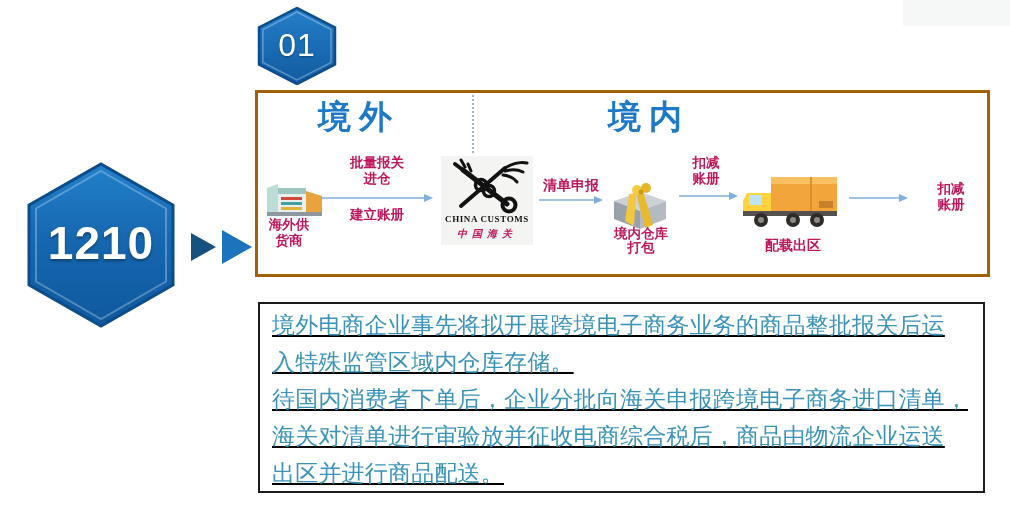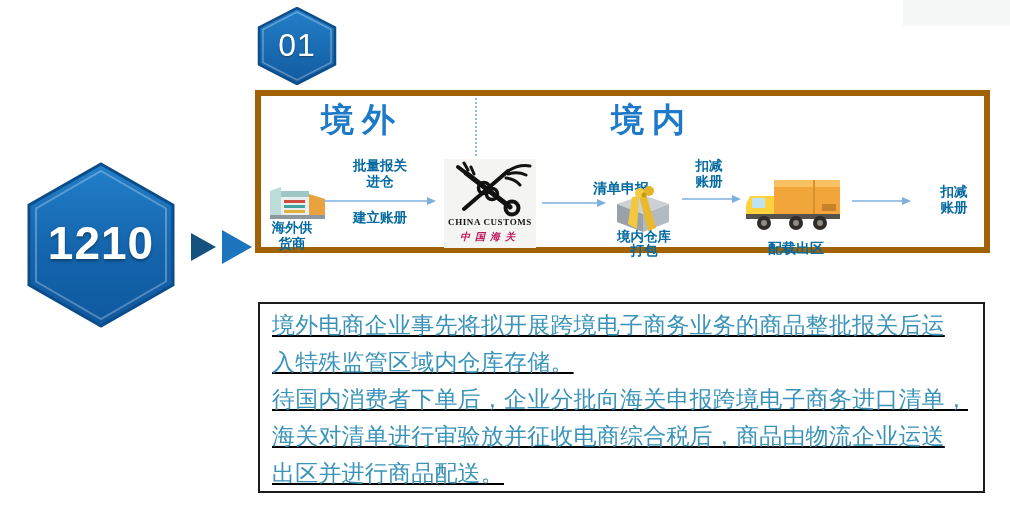--- a/index.html
+++ b/index.html
@@ -32,36 +32,36 @@
   .code-hex { left:27px; top:162px; width:148px; height:166px; }
   .code-hex .num {
     position:absolute; inset:0; display:flex; align-items:center; justify-content:center;
     color:#ffffff; font-size:46px; font-weight:bold; letter-spacing:1px;
     text-shadow:0 2px 3px rgba(0,0,0,.35); padding-bottom:4px;
   }
   .chevrons { left:191px; top:228px; width:62px; height:38px; }
 
   
   .process-panel {
-    left:255px; top:90px; width:735px; height:163px;
-    background:#ffffff; border:6px solid #a16207;
+    left:255px; top:90px; width:735px; height:187px;
+    background:#ffffff; border:3px solid #a16207;
   }
   .region-label {
     position:absolute; top:2px; width:160px; text-align:center;
     font-size:33px; font-weight:bold; color:#1e7ac9; letter-spacing:8px;
     white-space:nowrap;
   }
   .region-left  { left:21px; }
   .region-right { left:311px; }
   .region-divider {
     position:absolute; left:214px; top:2px; height:58px; width:0;
     border-left:2px dotted #8fb8e6;
   }
   .flow-label {
-    position:absolute; color:#0369a1; font-weight:bold; font-size:13.5px;
+    position:absolute; color:#be185d; font-weight:bold; font-size:13.5px;
     line-height:16px; text-align:center; white-space:pre-line;
   }
   .icon-abs { position:absolute; }
 
   .customs-logo {
     position:absolute; left:183px; top:63px; width:92px; height:89px;
     background:#f4f4f2; display:flex; flex-direction:column; align-items:center;
   }
   .customs-en {
     font-family:"Liberation Serif", serif; font-weight:bold; font-size:9px;
@@ -165,21 +165,21 @@
           <path d="M58,17 q9,1 14,7" stroke-width="3"></path>
           <circle cx="36" cy="27" r="5.5" stroke-width="3.5"></circle>
           <circle cx="44" cy="33" r="5.5" stroke-width="3.5"></circle>
         </g>
         <circle cx="40" cy="30" r="2.5" fill="#121212"></circle>
       </svg>
       <div class="customs-en">CHINA CUSTOMS</div>
       <div class="customs-cn">中国海关</div>
     </div>
 
-    <div class="flow-label" style="left:277px;top:84px;width:72px;font-size:14px;margin-left:47px;">清单申报</div>
+    <div class="flow-label" style="left:277px;top:84px;width:72px;font-size:14px;">清单申报</div>
     <svg class="icon-abs" style="left:281px;top:102px;" width="64" height="10" viewBox="0 0 64 10">
       <line x1="0" y1="5" x2="55" y2="5" stroke="#7fafdf" stroke-width="1.6"></line>
       <polygon points="55,1 64,5 55,9" fill="#7fafdf"></polygon>
     </svg>
 
     <svg class="icon-abs" style="left:350px;top:86px;" width="64" height="52" viewBox="0 0 64 52">
       <polygon points="6,22 32,13 58,22 32,32" fill="#ccd1d6"></polygon>
       <polygon points="6,22 6,40 32,50 32,32" fill="#99a1aa"></polygon>
       <polygon points="58,22 58,40 32,50 32,32" fill="#b4bac1"></polygon>
       <polygon points="28,14 35,12 45,46 37,49" fill="#e9b92e"></polygon>

